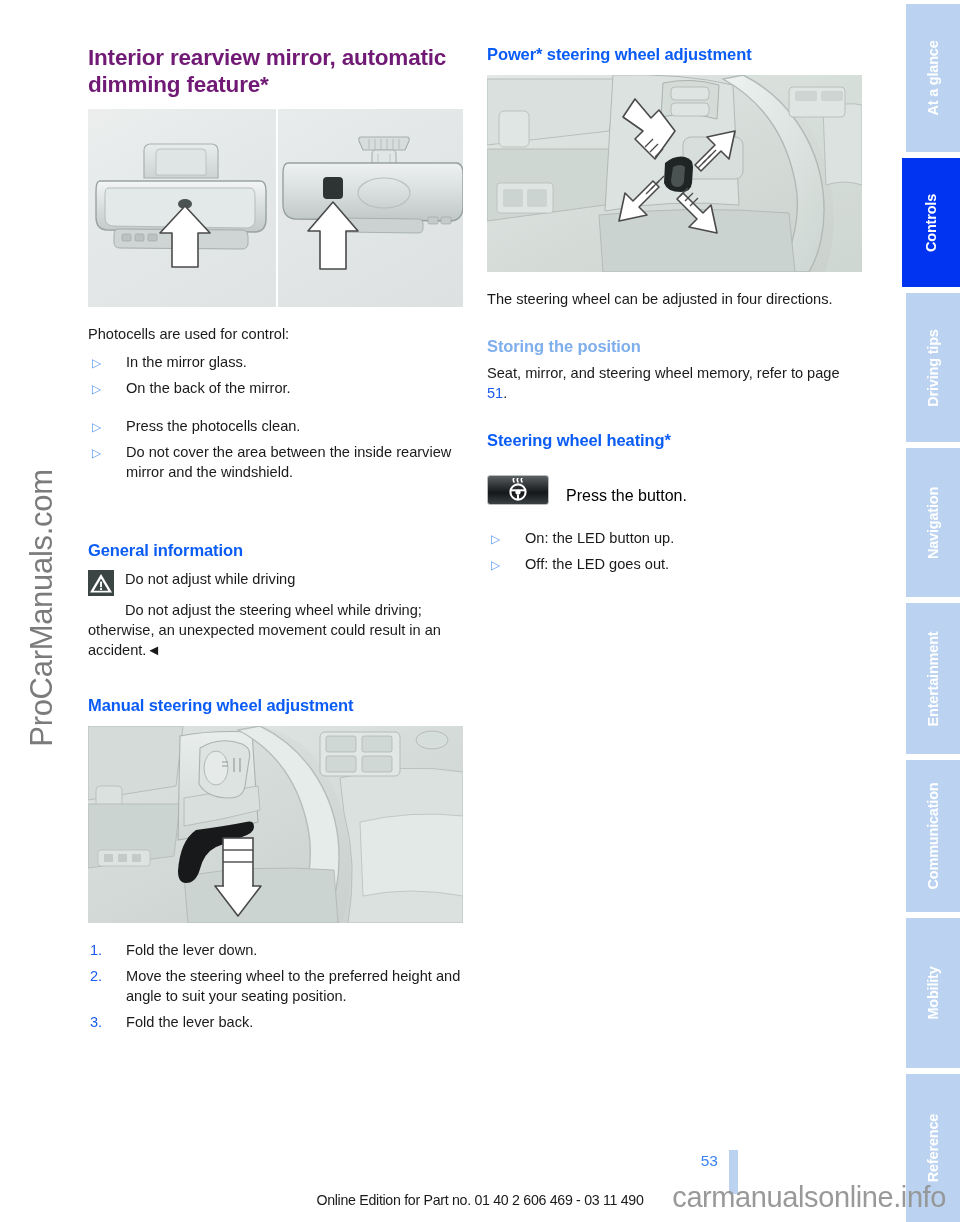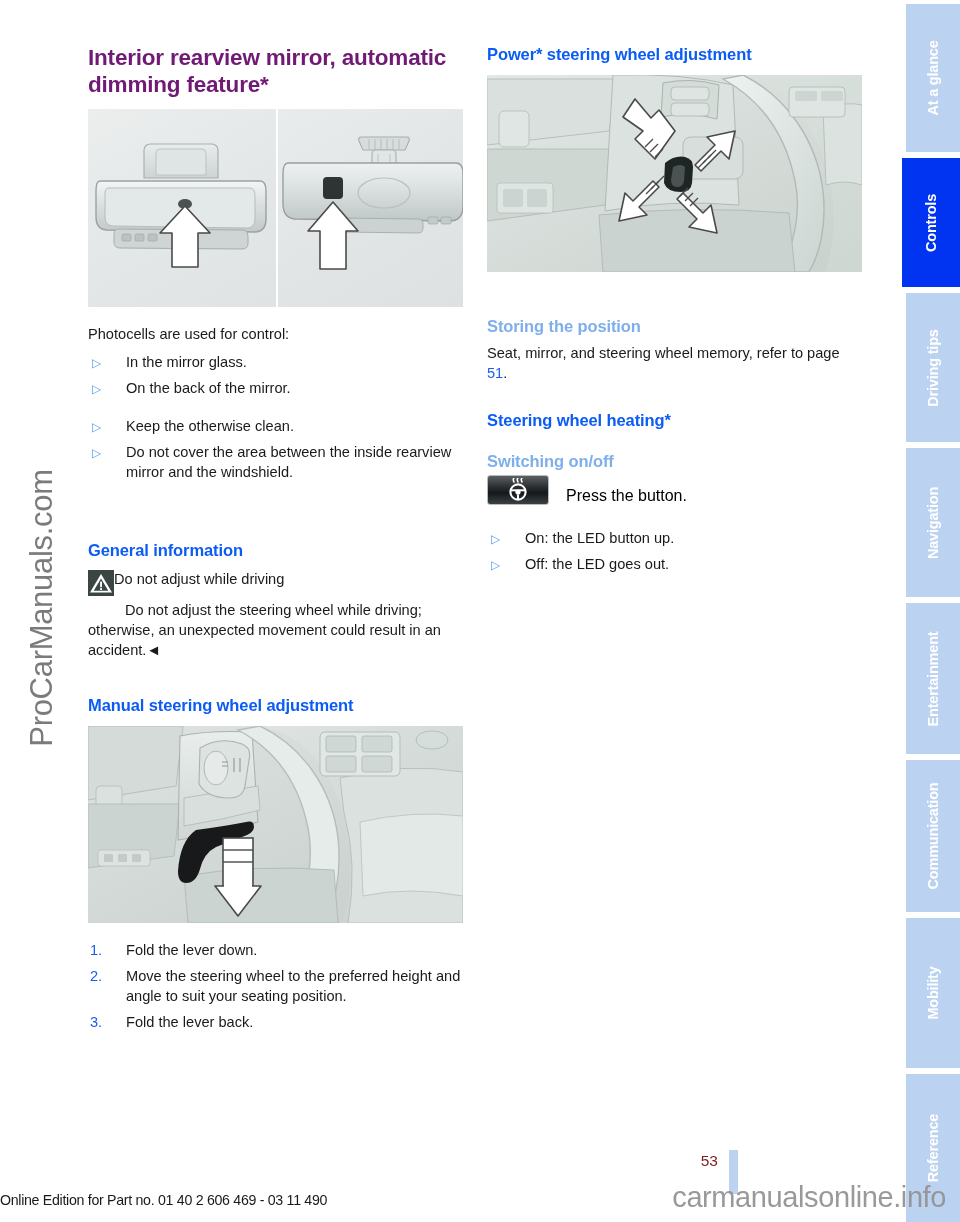--- a/index.html
+++ b/index.html
@@ -117,21 +117,21 @@
   .warn-icon {
     width: 26px; height: 26px;
     background: #3b4644;
     display: inline-block;
     vertical-align: top;
     position: relative;
     flex: 0 0 26px;
   }
   .warn-icon svg { position: absolute; left: 0; top: 0; }
 
-  .warn-row { display: flex; align-items: flex-start; }
+  .warn-row { display: flex; gap: 11px; align-items: flex-start; }
   .warn-row .wtext { font-size: 14.6px; color: #1a1a1a; line-height: 1.37; }
 
   
   .btn-row { display: flex; align-items: flex-end; gap: 17px; margin-top: 4px; }
   .hbtn {
     width: 62px; height: 30px;
     border-radius: 3px;
     background: linear-gradient(180deg,#5b6063 0%,#2c3032 38%,#15181a 60%,#3a4043 100%);
     border: 1px solid #b9bcbe;
     position: relative;
@@ -162,31 +162,32 @@
     transform: translate(-50%,-50%) rotate(-90deg);
     white-space: nowrap;
     transform-origin: center center;
   }
 
   
   .page-number {
     position: absolute;
     right: 242px; bottom: 52px;
     font-size: 15.5px;
-    color: #7f1d1d;
+    color: #3b82f6;
   }
   .page-marker {
     position: absolute;
     right: 222px; bottom: 28px;
     width: 9px; height: 44px;
     background: #bbd3f0;
   }
   .footer-line {
     position: absolute;
     left: 0; right: 0; bottom: 14px;
+    text-align: center;
     font-size: 14.2px;
     color: #1a1a1a;
     letter-spacing: -0.3px;
   }
   .hwatermark {
     position: absolute;
     right: 14px; bottom: 8px;
     font-size: 29px;
     color: #949494;
     letter-spacing: -0.4px;
@@ -291,21 +292,21 @@
         <span>On the back of the mirror.</span>
       </li>
     </ul>
 
     <div style="height:4px"></div>
     <div style="height:8px"></div>
 
     <ul class="blist">
       <li>
         <span class="bmark">▷</span>
-        <span>Keep the otherwise clean.</span>
+        <span>Press the photocells clean.</span>
       </li>
       <li>
         <span class="bmark">▷</span>
         <span>Do not cover the area between the inside rearview mirror and the windshield.</span>
       </li>
     </ul>
 
     <div class="gap-xl"></div>
 
 
@@ -497,34 +498,34 @@
         <g stroke="#4a4a4a" stroke-width="1.3">
           <line x1="169" y1="109" x2="177" y2="101"></line>
           <line x1="164" y1="114" x2="172" y2="106"></line>
           <line x1="159" y1="119" x2="167" y2="111"></line>
         </g>
       </svg>
     </div>
 
     <div class="gap-md"></div>
 
+    <p class="body">The steering wheel can be adjusted in four directions.</p>
 
     <div class="gap-lg"></div>
 
     <h3 class="subhead">Storing the position</h3>
     <div style="height:8px"></div>
     <p class="body"><span>Seat, mirror, and steering wheel memory, refer to page </span><span class="pagelink">51</span><span>.</span></p>
 
     <div class="gap-lg"></div>
 
     <h2 class="head">Steering wheel heating*</h2>
 
     <div style="height:20px"></div>
 
-    <h3 class="subhead">Switching on/off</h3>
 
     <div class="btn-row">
       <span class="hbtn">
         <svg width="34" height="24" viewBox="0 0 34 24">
           <g fill="none" stroke="#ffffff" stroke-width="1.5" stroke-linecap="round">
             <path d="M13 4 q-1.5 -2.5 0 -4"></path>
             <path d="M17 4 q-1.5 -2.5 0 -4"></path>
             <path d="M21 4 q-1.5 -2.5 0 -4"></path>
           </g>
           <circle cx="17" cy="14" r="7.6" fill="none" stroke="#ffffff" stroke-width="2.1"></circle>

